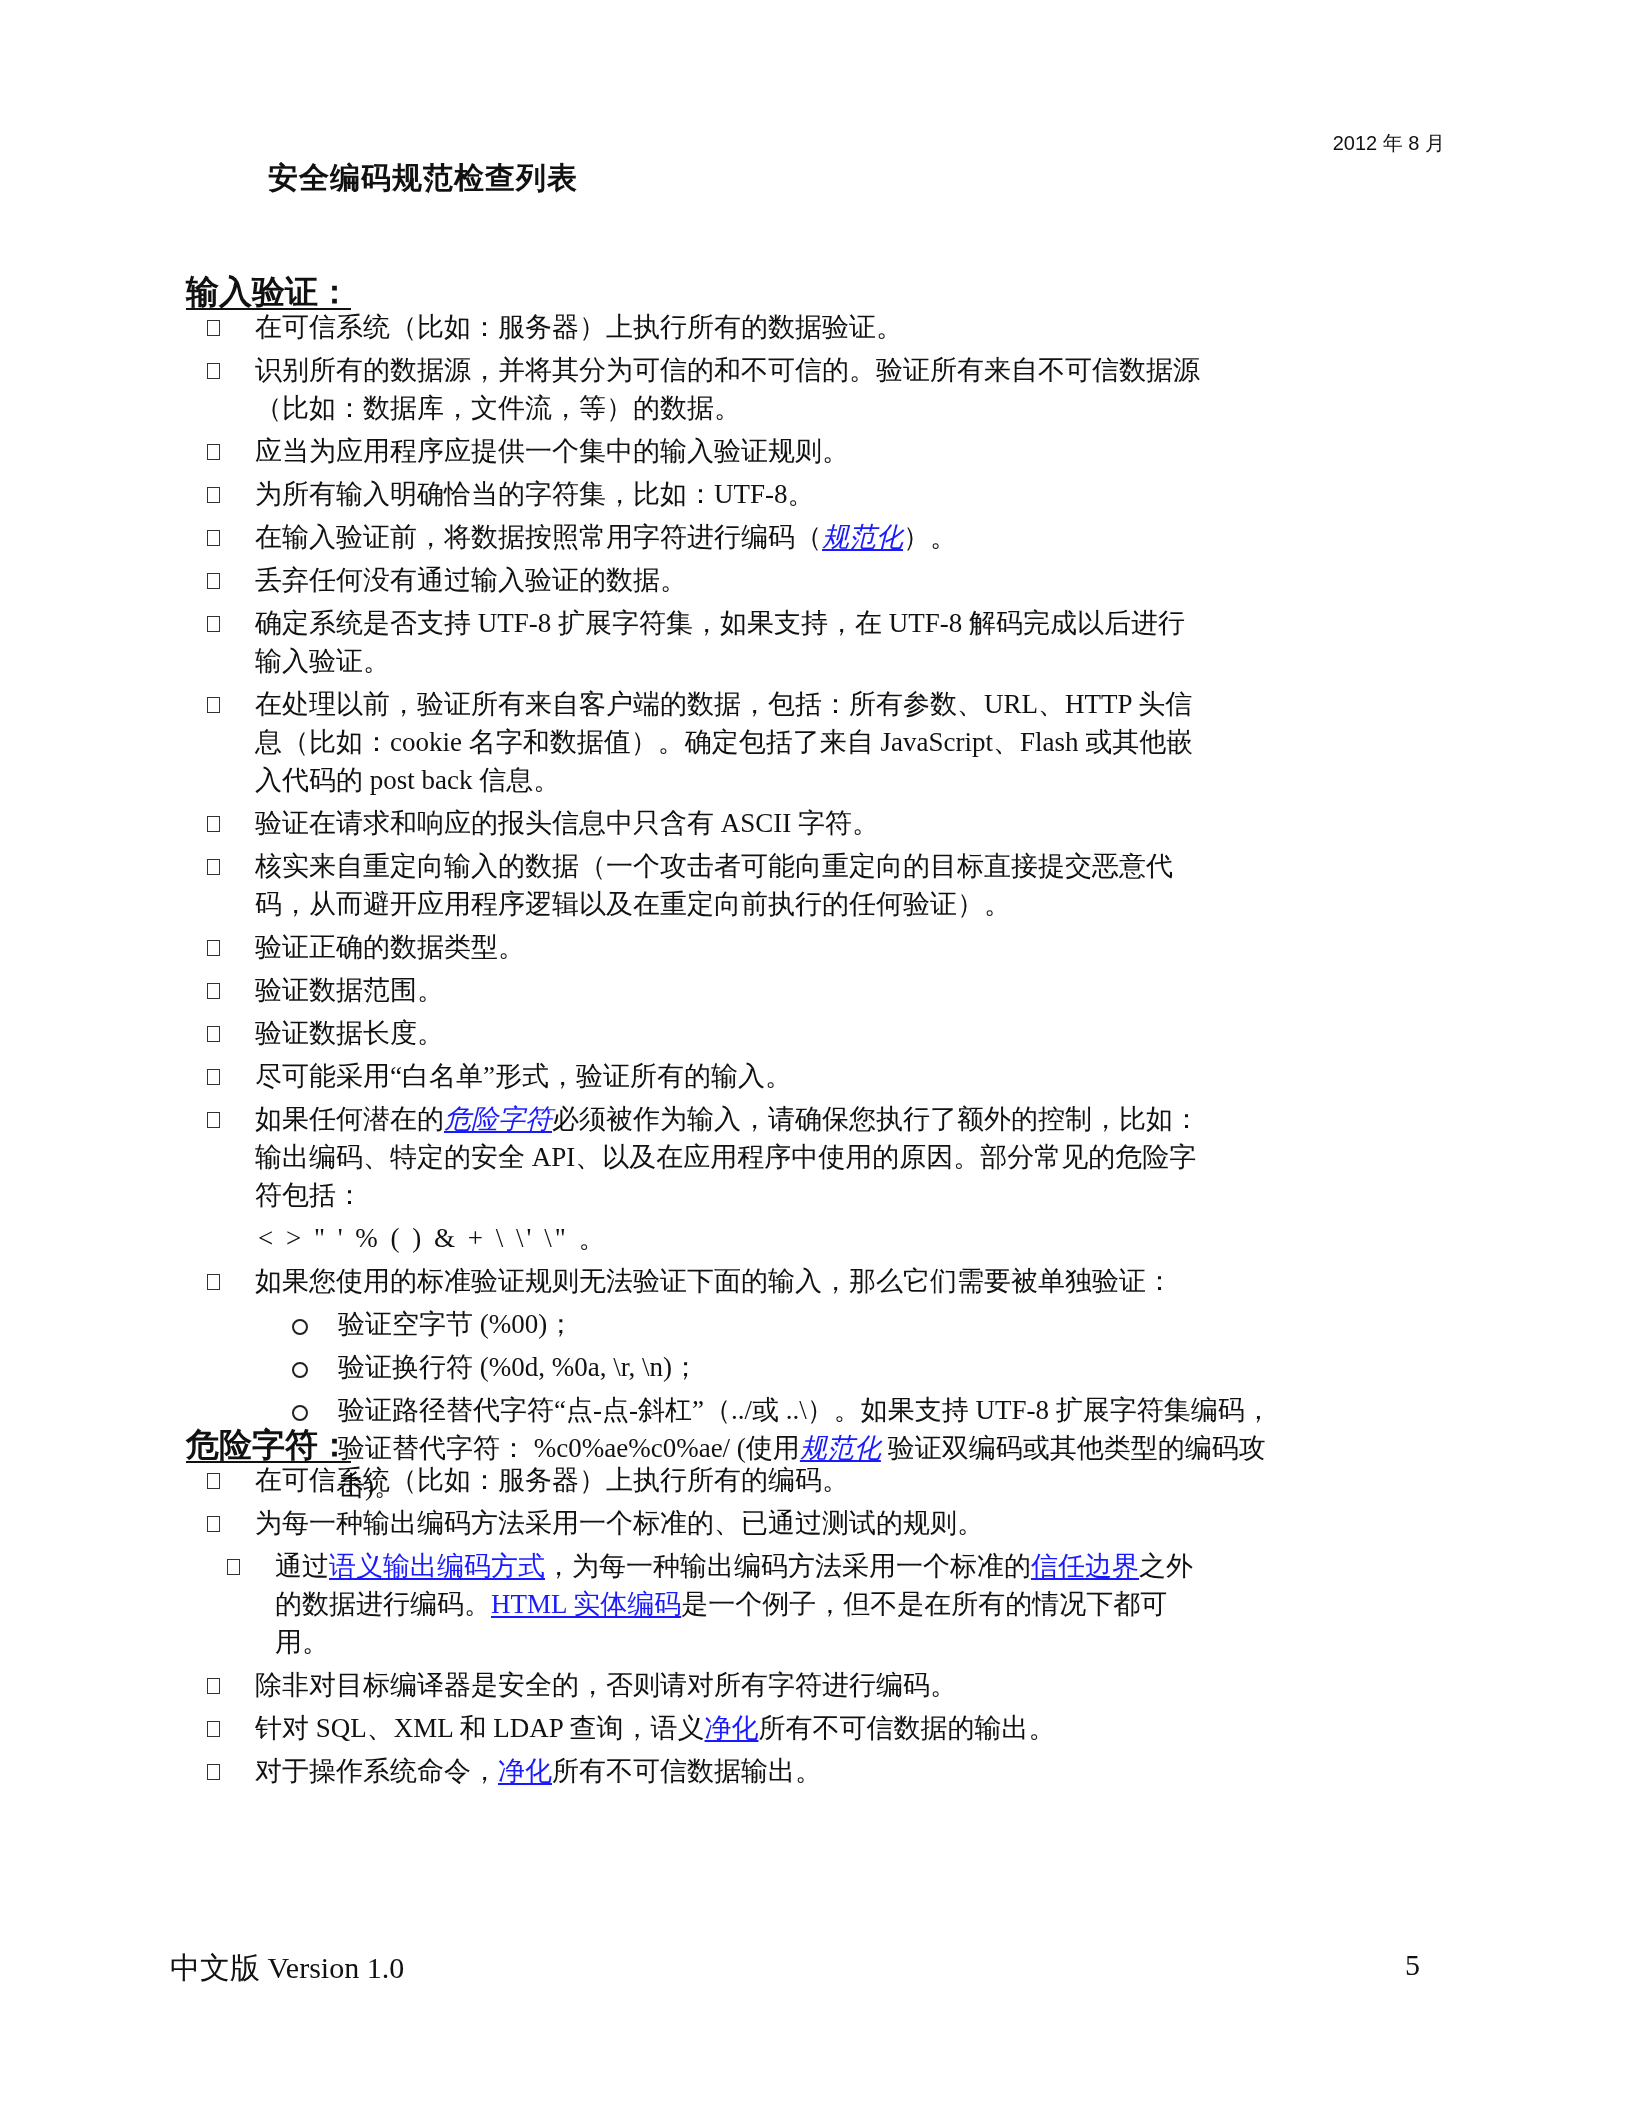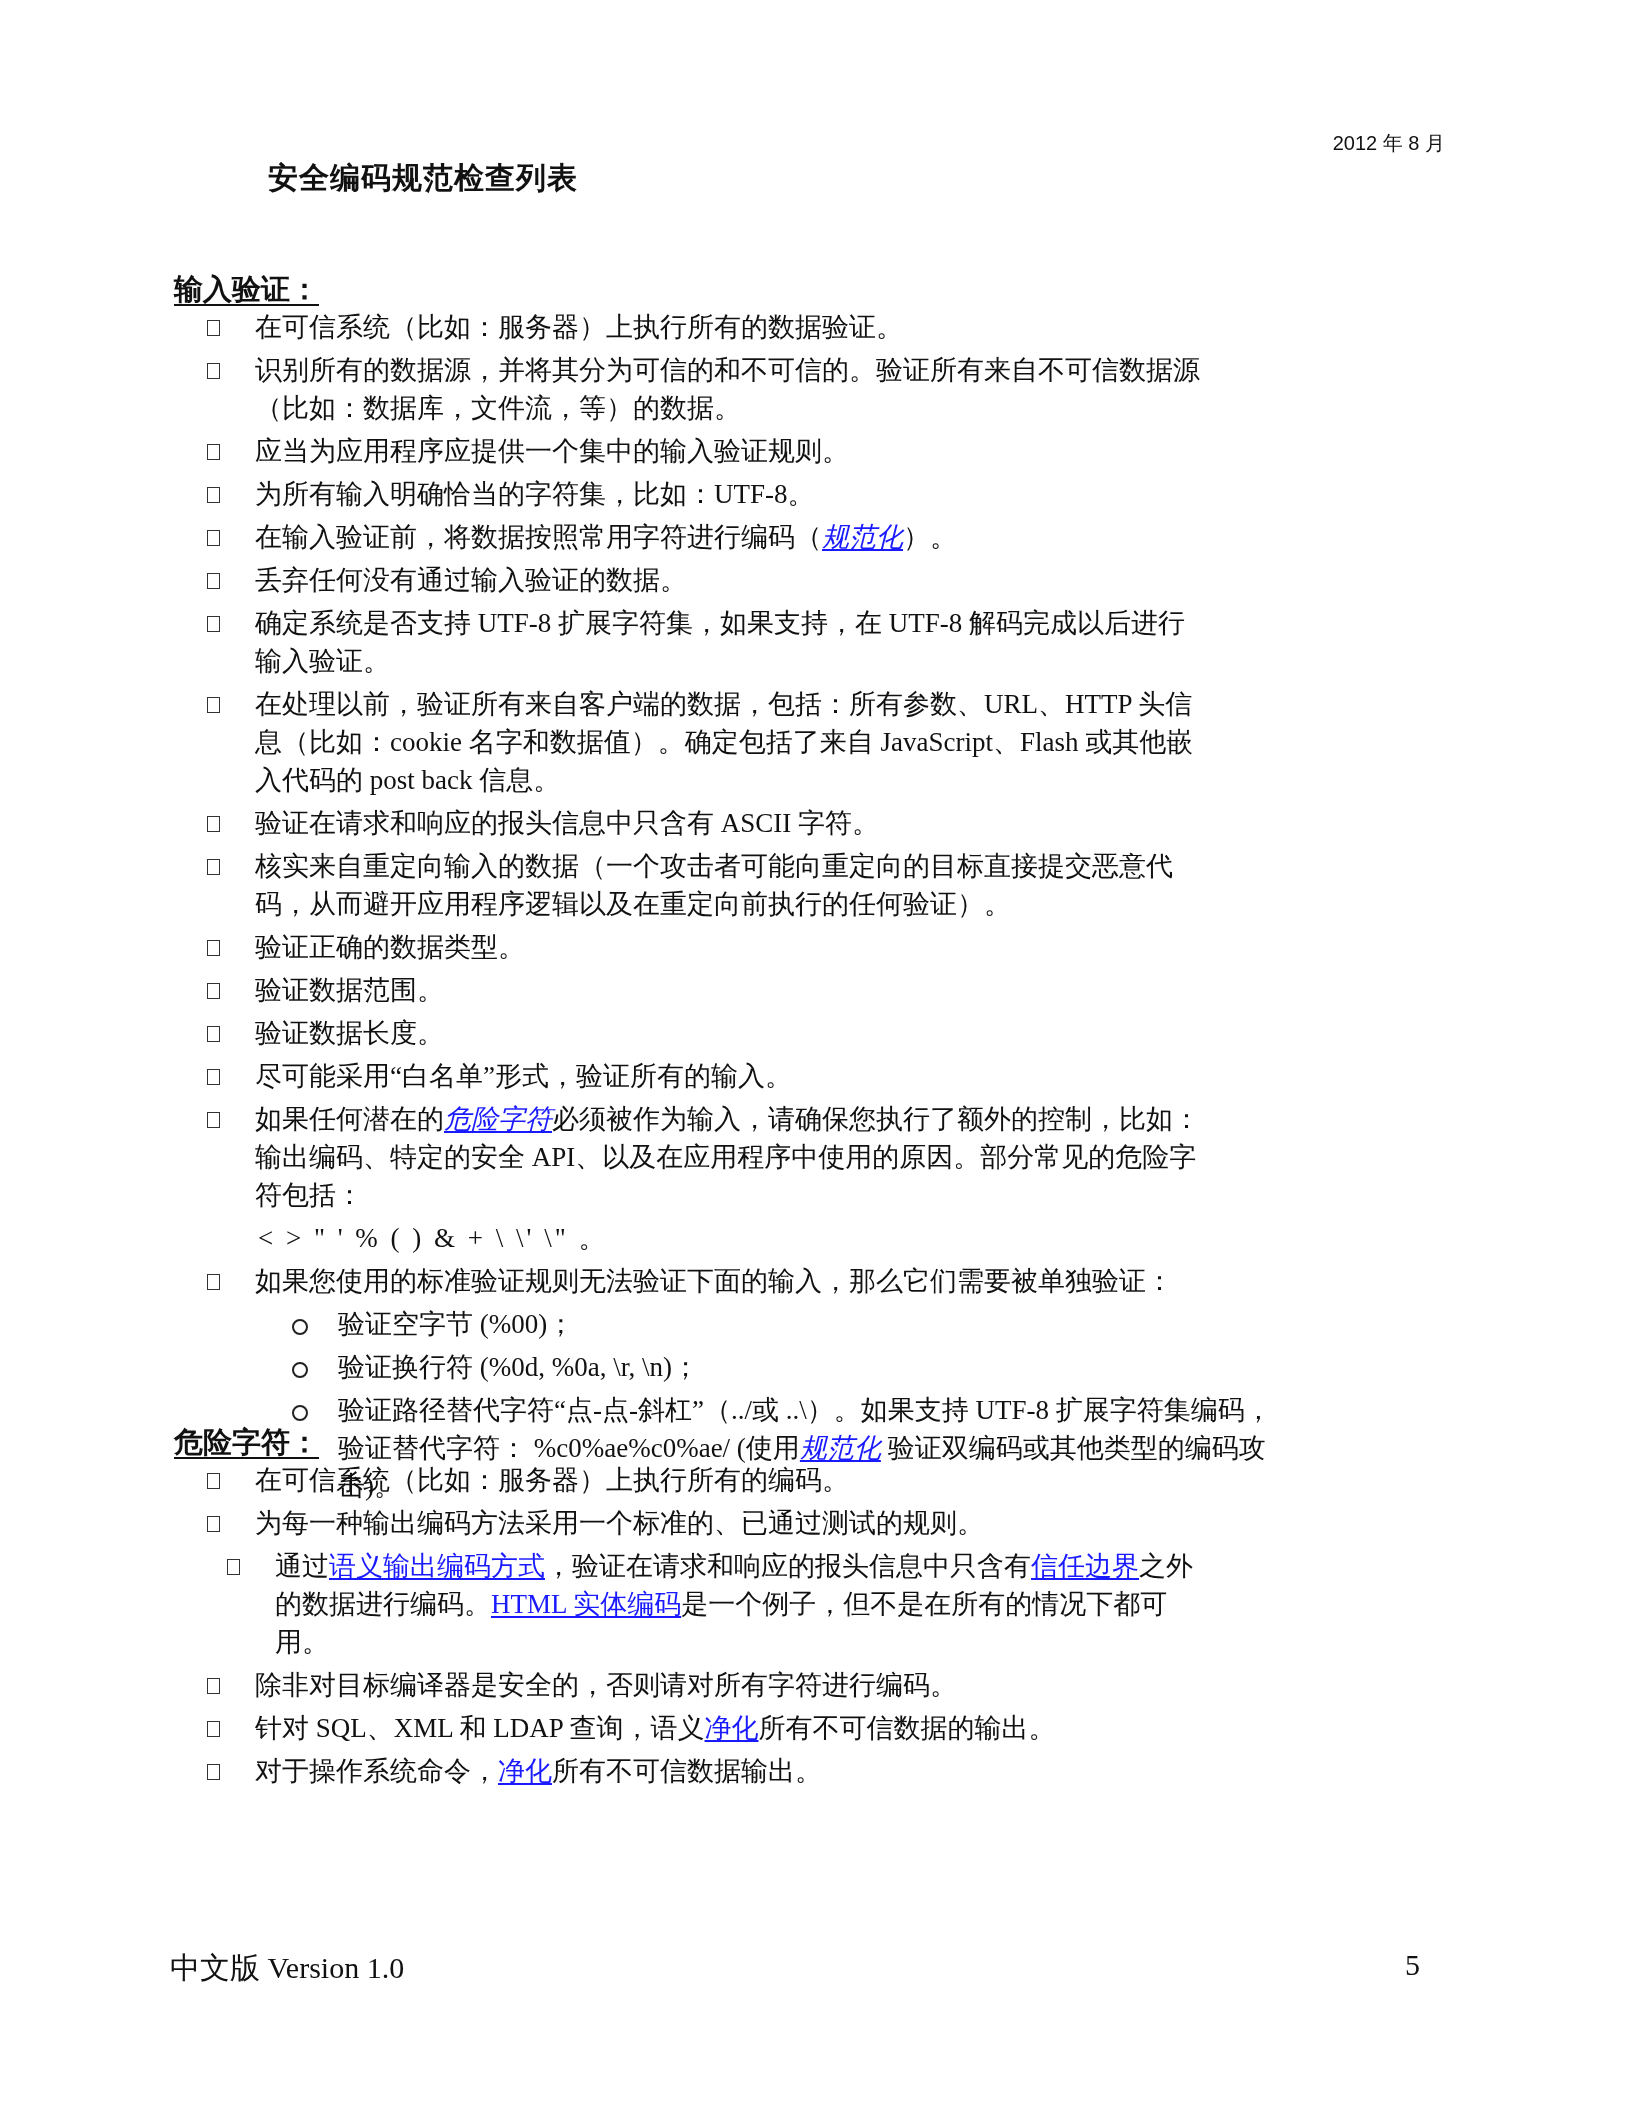--- a/index.html
+++ b/index.html
@@ -12,23 +12,23 @@
       position: absolute; top: 94px; right: 186px;
       font-family: "Liberation Sans", "DejaVu Sans", sans-serif;
       font-size: 20px; color: #111; margin-top: 36px;
     }
     .title {
       position: absolute; top: 158px; left: 268px;
       font-family: "DejaVu Sans", "Liberation Sans", sans-serif;
       font-size: 30px; font-weight: bold; letter-spacing: 1px;
     }
     .section-heading {
-      position: absolute; left: 174px;
+      position: absolute; left: 186px;
       font-family: "DejaVu Sans", "Liberation Sans", sans-serif;
-      font-size: 29px; font-weight: bold;
+      font-size: 33px; font-weight: bold;
       text-decoration: underline; text-underline-offset: 5px;
       text-decoration-thickness: 2px;
     }
     .list { position: absolute; left: 0; width: 1389px; }
     .item {
       position: relative; padding-left: 255px; padding-right: 180px;
       font-size: 27px; line-height: 38px;
       margin-bottom: 5px;
     }
     .item.indent2 { padding-left: 275px; }
@@ -149,21 +149,21 @@
   <div class="item">
     <span class="box"></span>
     <span>在可信系统（比如：服务器）上执行所有的编码。</span>
   </div>
   <div class="item">
     <span class="box"></span>
     <span>为每一种输出编码方法采用一个标准的、已通过测试的规则。</span>
   </div>
   <div class="item indent2">
     <span class="box"></span>
-    <span>通过</span><a class="link">语义输出编码方式</a><span>，验证在请求和响应的报头信息中只含有</span><a class="link">信任边界</a><span>之外的数据进行编码。</span><a class="link">HTML 实体编码</a><span>是一个例子，但不是在所有的情况下都可用。</span>
+    <span>通过</span><a class="link">语义输出编码方式</a><span>，为每一种输出编码方法采用一个标准的</span><a class="link">信任边界</a><span>之外的数据进行编码。</span><a class="link">HTML 实体编码</a><span>是一个例子，但不是在所有的情况下都可用。</span>
   </div>
   <div class="item">
     <span class="box"></span>
     <span>除非对目标编译器是安全的，否则请对所有字符进行编码。</span>
   </div>
   <div class="item">
     <span class="box"></span>
     <span>针对 SQL、XML 和 LDAP 查询，语义</span><a class="link">净化</a><span>所有不可信数据的输出。</span>
   </div>
   <div class="item">

